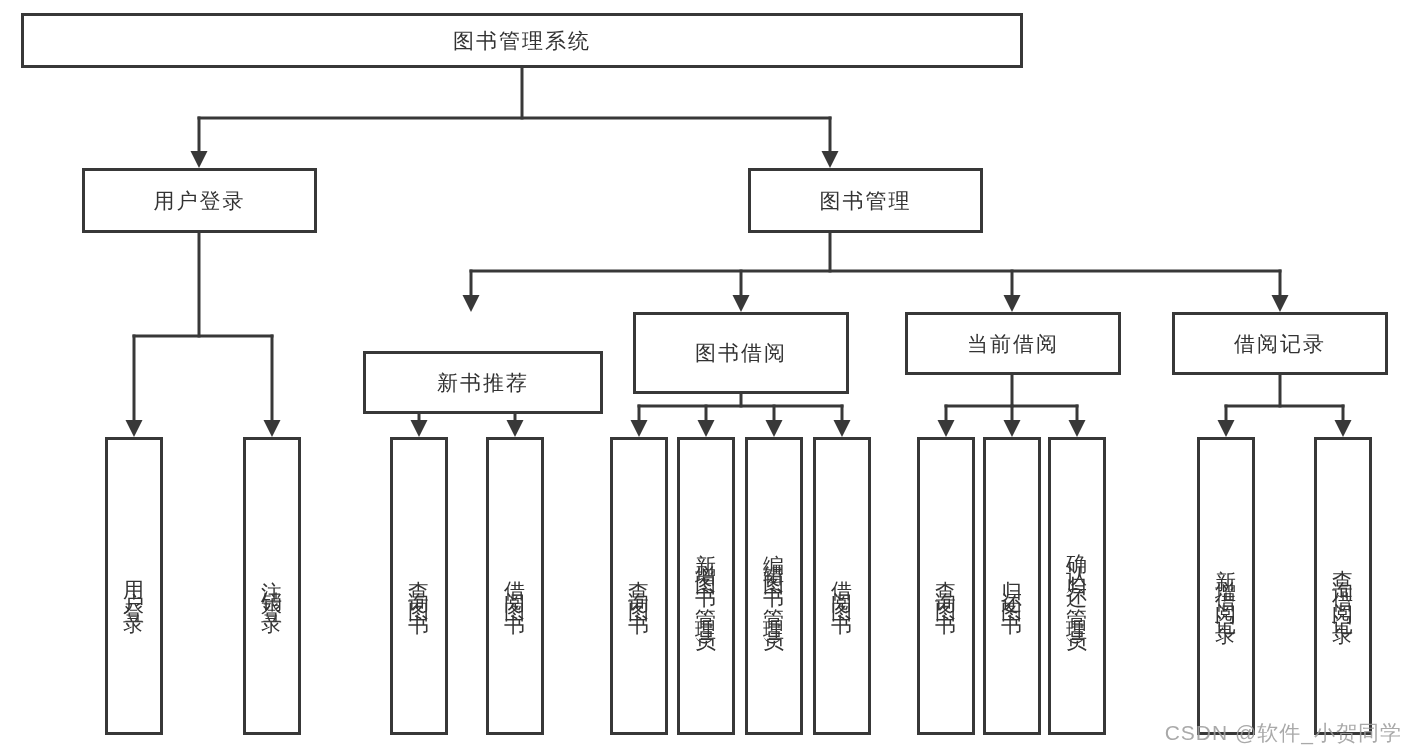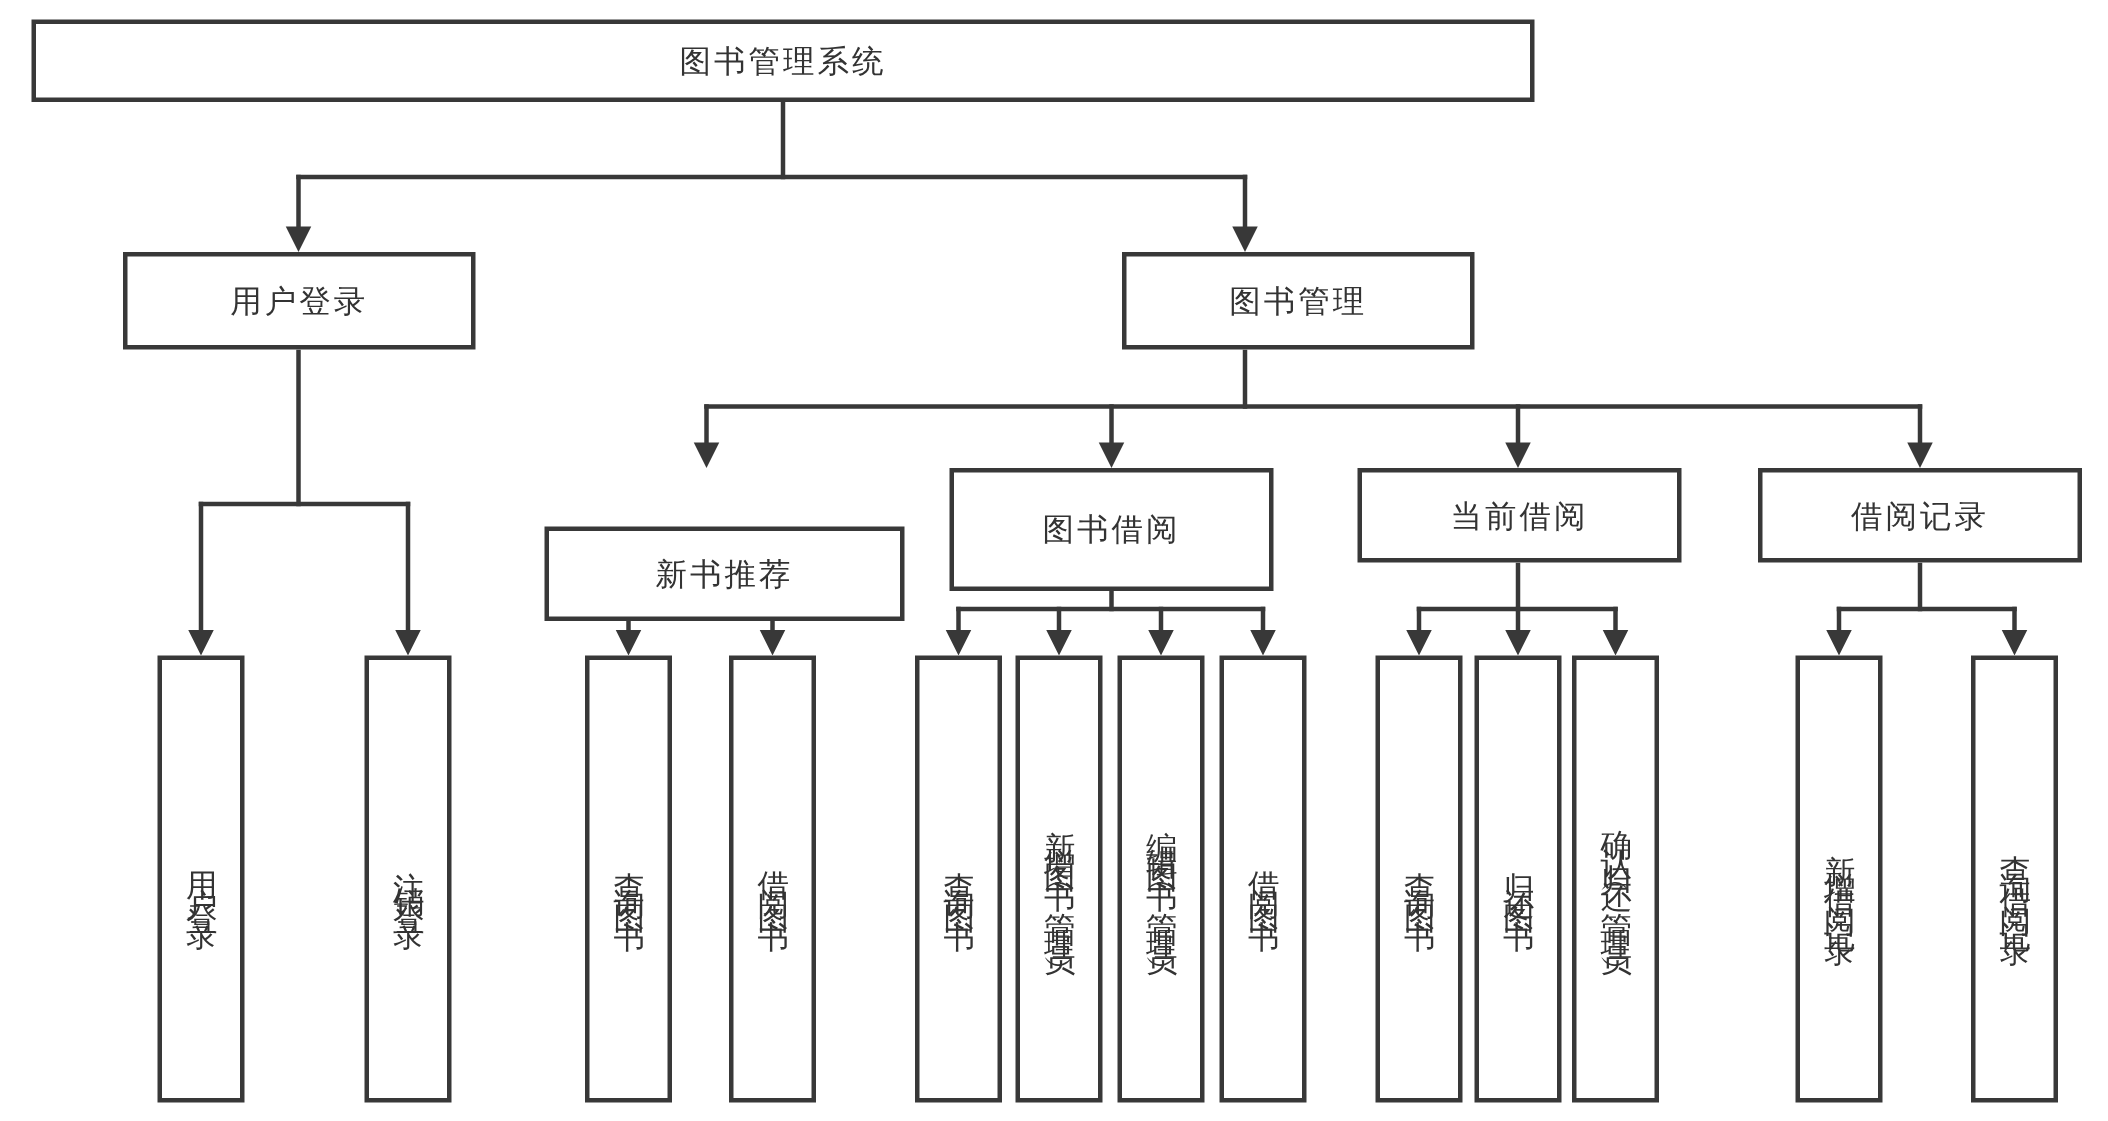--- a/index.html
+++ b/index.html
@@ -191,14 +191,15 @@
     <span class="vtext">确认归还（管理员）</span>
   </div>
 
   <div class="nodeV" style="left:1197px; top:437px; width:58px; height:298px;">
     <span class="vtext">新增借阅记录</span>
   </div>
   <div class="nodeV" style="left:1314px; top:437px; width:58px; height:298px;">
     <span class="vtext">查询借阅记录</span>
   </div>
 
+  <div class="watermark">CSDN @软件_小贺同学</div>
 
 </div>
 
 </body></html>

